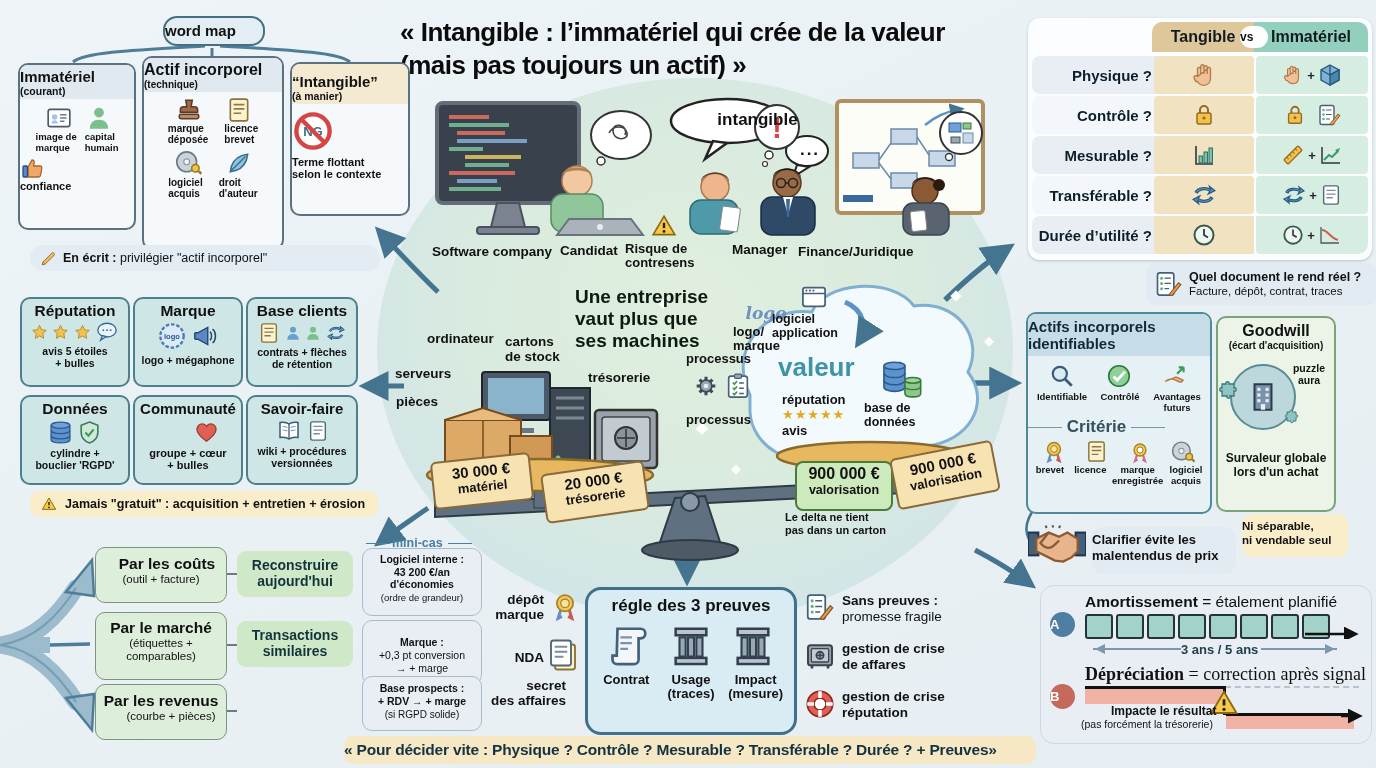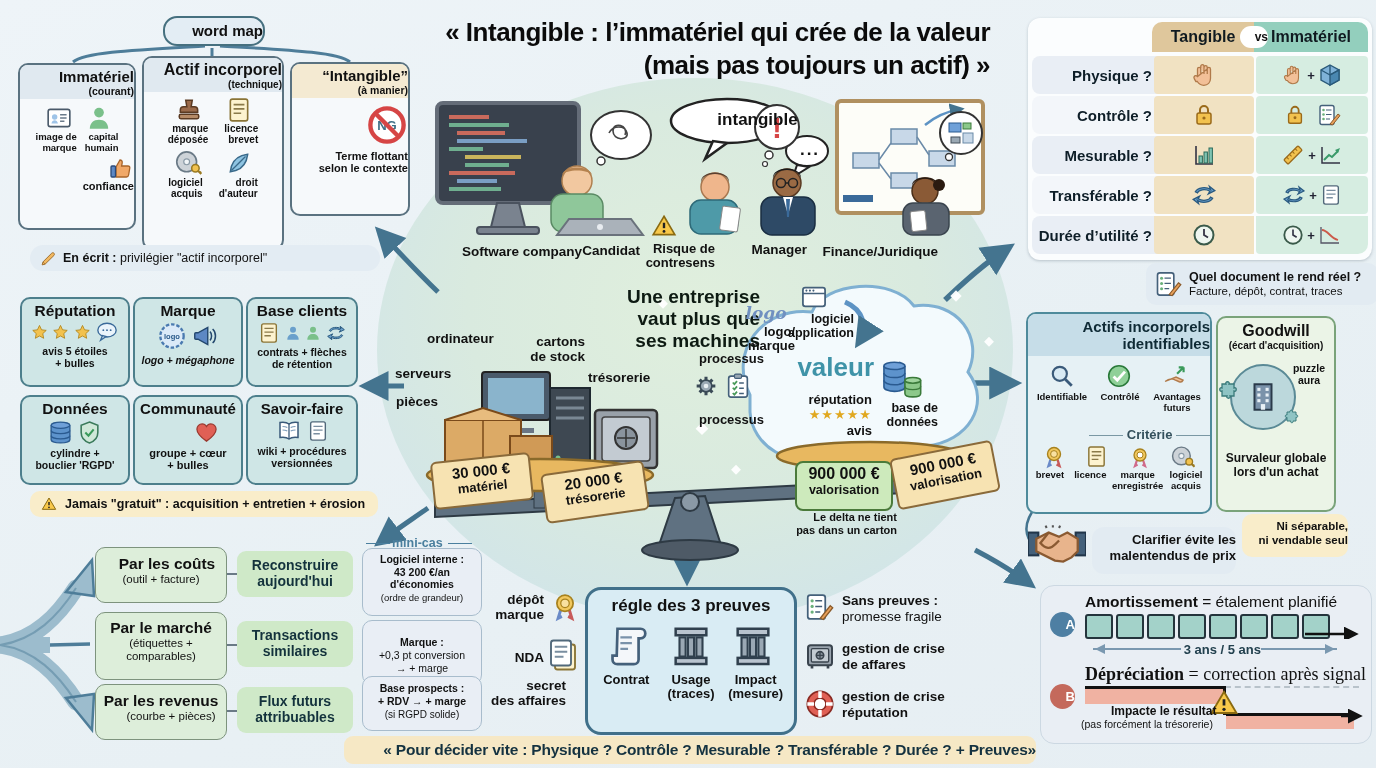--- a/index.html
+++ b/index.html
@@ -1,20 +1,20 @@
 <!DOCTYPE html>
 <html><head>
 <meta charset="utf-8">
 <style>
   html,body{margin:0;padding:0;background:#e9f0f5;font-family:"Liberation Sans",sans-serif;}
   #stage{position:relative;width:1376px;height:768px;overflow:hidden;
          background:linear-gradient(155deg,#eef4f8 0%,#e8f0f4 60%,#e6eef3 100%);color:#111;}
   .abs{position:absolute;}
   .b{font-weight:bold;}
-  .c{text-align:right;}
+  .c{text-align:left;}
   .r{text-align:right;}
   svg{display:block;}
   .ic{display:inline-block;vertical-align:middle;}
   .panel{background:#fff;border:2px solid #5a7280;border-radius:10px;}
   .hdr{background:#e0e9f0;border-radius:8px 8px 0 0;}
   .tealbox{background:#cfe6e6;border:2px solid #4d7f8c;border-radius:10px;text-align:center;}
   .cream{background:#f9edca;border-radius:10px;}
   .greenbox{background:#ddeeda;border:1.5px solid #7d937d;border-radius:10px;text-align:center;}
   .chip{background:#cfe9c8;border-radius:9px;text-align:center;color:#13323c;}
   .mini{background:#e9eef5;border:1.5px solid #a8bccc;border-radius:10px;text-align:center;}
@@ -379,21 +379,21 @@
           <use href="#s-feather" width="26" height="28"></use>
         </svg>
   </div>
   <div style="display:flex;justify-content:center;gap:16px;font-size:10px;" class="b">
     <div><span>logiciel</span><br><span>acquis</span></div>
     <div><span>droit</span><br><span>d'auteur</span></div>
   </div>
 </div>
 
 <div class="abs panel c" style="left:290px;top:62px;width:116px;height:150px;background:#f6f9fb;">
-  <div style="background:#f4ead2;border-radius:8px 8px 0 0;padding:3px 0 2px;">
+  <div style="background:#f4ead2;border-radius:8px 8px 0 0;padding:9px 0 2px;">
     <div class="b" style="font-size:15px;">“Intangible”</div>
     <div class="b" style="font-size:10.5px;">(à manier)</div>
   </div>
   <svg class="ic" width="42" height="42" style="margin-top:6px;">
         <use href="#s-ban" width="42" height="42"></use>
       </svg>
   <div class="b" style="font-size:11px;margin-top:4px;">
     <span>Terme flottant</span><br>
     <span>selon le contexte</span>
   </div>
@@ -536,21 +536,21 @@
 <div class="abs tealbox" style="left:133px;top:297px;width:106px;height:86px;">
   <div class="b" style="font-size:15.5px;margin-top:3px;">Marque</div>
   <div style="margin-top:2px;">
     <svg class="ic" width="28" height="28">
           <use href="#s-logo" width="28" height="28"></use>
         </svg>
     <svg class="ic" width="27" height="26">
           <use href="#s-mega" width="27" height="26"></use>
         </svg>
   </div>
-  <div class="b" style="font-size:10.5px;line-height:12px;margin-top:4px;font-style:italic;"><span>logo + mégaphone</span></div>
+  <div class="b" style="font-size:10.5px;line-height:12px;margin-top:4px;"><span>logo + mégaphone</span></div>
 </div>
 <div class="abs tealbox" style="left:246px;top:297px;width:108px;height:86px;">
   <div class="b" style="font-size:15.5px;margin-top:3px;">Base clients</div>
   <div style="margin-top:2px;">
     <svg class="ic" width="22" height="22">
           <use href="#s-doc" width="22" height="22"></use>
         </svg>
     <svg class="ic" width="16" height="16" style="color:#6aa0cc">
           <use href="#s-person" width="16" height="16"></use>
         </svg>
@@ -803,21 +803,21 @@
         </svg>
     <svg width="26" height="26">
           <use href="#s-handarrow" width="26" height="26"></use>
         </svg>
   </div>
   <div class="b" style="display:flex;justify-content:space-between;padding:0 4px;font-size:9.5px;text-align:center;margin-top:2px;">
     <span style="width:60px;">Identifiable</span>
     <span style="width:50px;">Contrôlé</span>
     <span style="width:58px;"><span>Avantages</span><br><span>futurs</span></span>
   </div>
-  <div class="c b" style="font-size:13px;color:#33505c;margin-top:14px;">
+  <div class="c b" style="font-size:17px;color:#33505c;margin-top:4px;">
     <span style="display:inline-block;width:34px;border-top:1.5px solid #7a98a4;vertical-align:middle;"></span>
     <span>Critérie</span>
     <span style="display:inline-block;width:34px;border-top:1.5px solid #7a98a4;vertical-align:middle;"></span>
   </div>
   <div style="display:flex;justify-content:space-around;margin-top:2px;padding:0 4px;">
     <svg width="24" height="26">
           <use href="#s-medal" width="24" height="26"></use>
         </svg>
     <svg width="23" height="25">
           <use href="#s-doc" width="23" height="25"></use>
@@ -884,23 +884,20 @@
 <div class="abs greenbox" style="left:95px;top:684px;width:130px;height:54px;">
   <div class="b" style="font-size:15.5px;margin-top:7px;">Par les revenus</div>
   <div style="font-size:11.5px;padding-left:20px;">(courbe + pièces)</div>
 </div>
 
 <div class="abs chip" style="left:237px;top:551px;width:116px;height:46px;">
   <div class="b" style="font-size:14px;margin-top:6px;line-height:16px;"><span>Reconstruire</span><br><span>aujourd'hui</span></div>
 </div>
 <div class="abs chip" style="left:237px;top:621px;width:116px;height:46px;">
   <div class="b" style="font-size:14px;margin-top:6px;line-height:16px;"><span>Transactions</span><br><span>similaires</span></div>
-</div>
-<div class="abs chip" style="left:237px;top:687px;width:116px;height:46px;">
-  <div class="b" style="font-size:14px;margin-top:6px;line-height:16px;"><span>Flux futurs</span><br><span>attribuables</span></div>
 </div>
 
 <div class="abs b" style="left:392px;top:536px;font-size:12.5px;color:#4a7f9e;">mini-cas</div>
 <div class="abs" style="left:366px;top:543px;width:24px;border-top:1.5px solid #4a7f9e;"></div>
 <div class="abs" style="left:448px;top:543px;width:24px;border-top:1.5px solid #4a7f9e;"></div>
 
 <div class="abs mini" style="left:362px;top:548px;width:118px;height:62px;font-size:10.5px;line-height:12.5px;padding-top:4px;">
   <span class="b">Logiciel interne :</span><br>
   <span class="b">43 200 €/an</span><br>
   <span class="b">d'économies</span><br>

